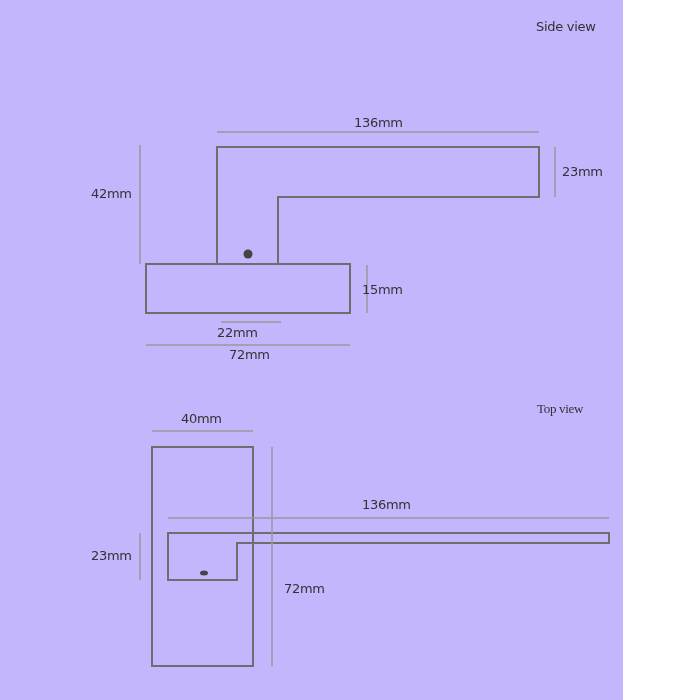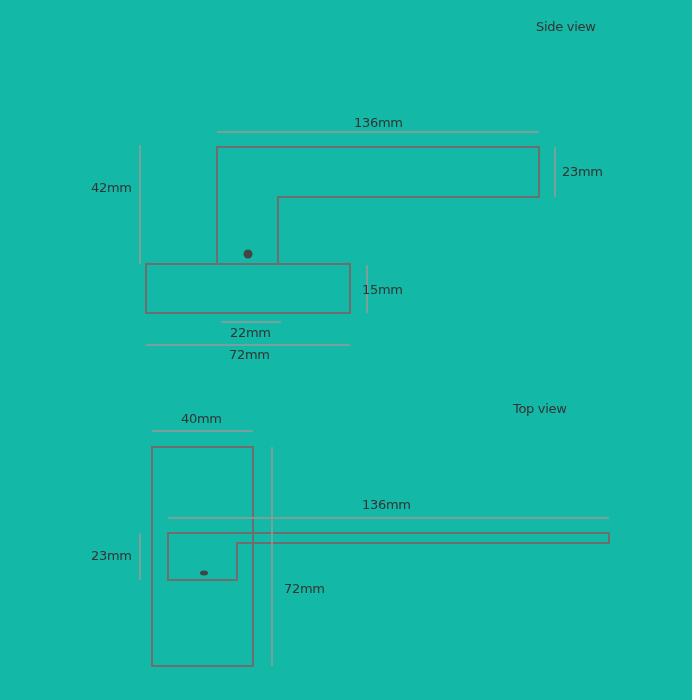--- a/index.html
+++ b/index.html
@@ -1,16 +1,16 @@
 <!DOCTYPE html>
 <html><head>
 <meta charset="utf-8">
 <style>
   html, body { margin:0; padding:0; background:#ffffff; }
-  #canvas { position:relative; width:692px; height:700px; background:#14b8a6; overflow:hidden; }
+  #canvas { position:relative; width:623px; height:700px; background:#c4b5fd; overflow:hidden; }
   svg { position:absolute; left:0; top:0; }
   .lbl { position:absolute; font-family:"DejaVu Sans", sans-serif; font-size:13px; color:#333; white-space:nowrap; letter-spacing:-0.3px; }
 </style>
 </head>
 <body>
 
 <div id="canvas">
   <svg width="700" height="700" viewBox="0 0 700 700">
     <g stroke="#6e6e6e" stroke-width="2" fill="none">
 
@@ -36,23 +36,23 @@
       <line x1="168" y1="518" x2="609" y2="518"></line>
       <line x1="140" y1="533" x2="140" y2="580"></line>
       <line x1="272" y1="447" x2="272" y2="666"></line>
     </g>
     <ellipse cx="204" cy="573" rx="4" ry="2.5" fill="#444"></ellipse>
   </svg>
 
   <div class="lbl" style="left:536px;top:19px;">Side view</div>
   <div class="lbl" style="left:354px;top:115px;">136mm</div>
   <div class="lbl" style="left:562px;top:164px;">23mm</div>
-  <div class="lbl" style="left:91px;top:180px;">42mm</div>
+  <div class="lbl" style="left:91px;top:186px;">42mm</div>
   <div class="lbl" style="left:362px;top:282px;">15mm</div>
-  <div class="lbl" style="left:230px;top:325px;">22mm</div>
+  <div class="lbl" style="left:217px;top:325px;">22mm</div>
   <div class="lbl" style="left:229px;top:347px;">72mm</div>
 
-  <div class="lbl" style="left:513px;top:401px;">Top view</div>
+  <div class="lbl" style="left:537px;top:401px;font-family:Liberation Serif, serif;">Top view</div>
   <div class="lbl" style="left:181px;top:411px;text-align:right;">40mm</div>
   <div class="lbl" style="left:362px;top:497px;">136mm</div>
   <div class="lbl" style="left:91px;top:548px;">23mm</div>
   <div class="lbl" style="left:284px;top:581px;">72mm</div>
 </div>
 
 </body></html>

